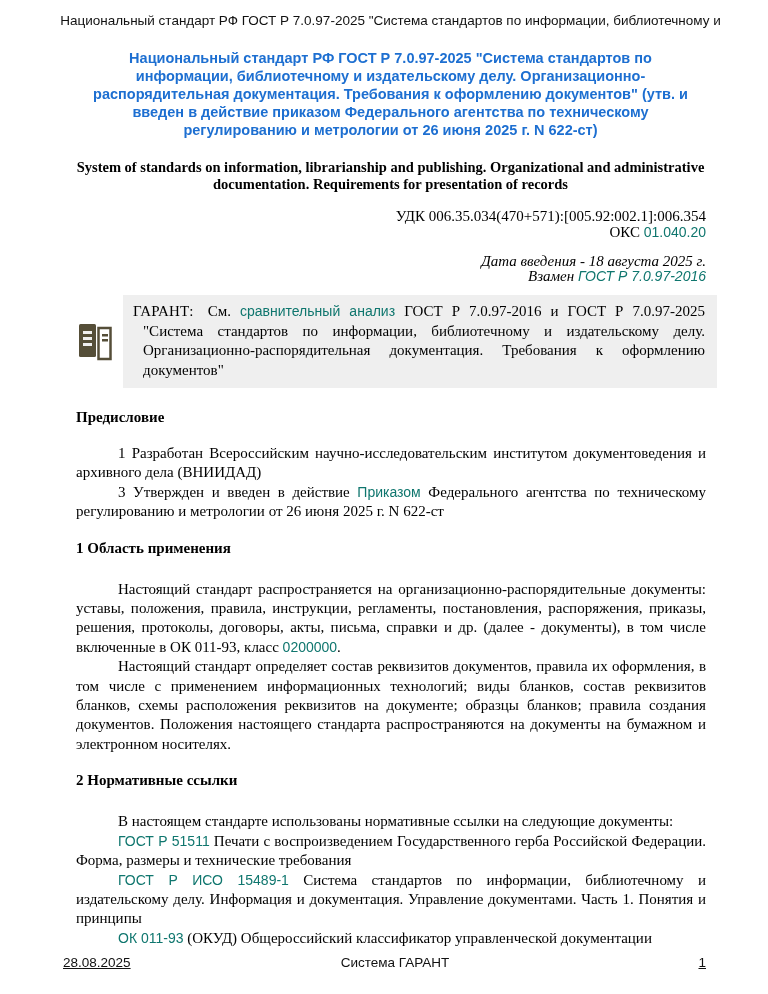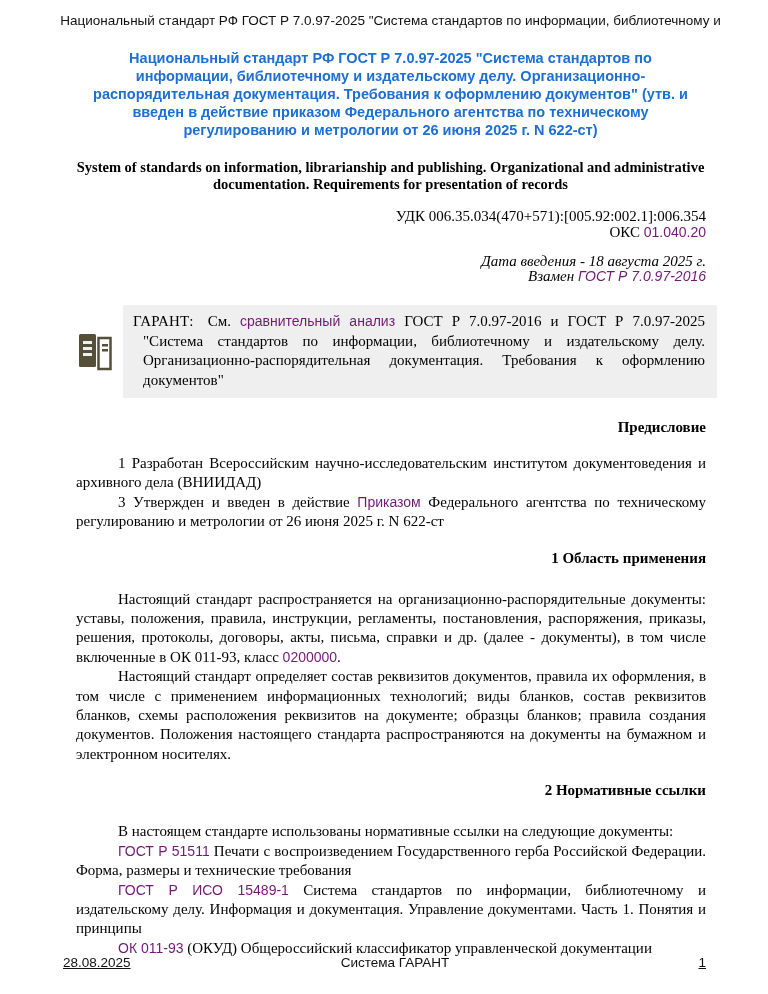--- a/index.html
+++ b/index.html
@@ -40,27 +40,27 @@
     font-size: 14.5px;
     line-height: 16.5px;
   }
   .content { padding: 0 62px 0 63px; }
   .codes-block { margin-top: 16px; text-align: right; line-height: 16px; }
   .codes-block .row { margin-bottom: 0; }
   .date-block { margin-top: 14px; text-align: right; line-height: 14.5px; }
   .date-block .row { margin-top: 0; font-style: italic; }
   .link {
     font-family: "Liberation Sans", sans-serif;
-    color: #701a75;
+    color: #0f766e;
     text-decoration: none;
     cursor: pointer;
     font-size: 14px;
   }
   .garant-row {
-    margin-top: 22px;
+    margin-top: 12px;
     display: flex;
     align-items: center;
   }
   .garant-icon-wrap {
     width: 37px;
     flex: 0 0 37px;
     margin-right: 10px;
     display: flex;
     align-items: center;
     justify-content: center;
@@ -70,21 +70,21 @@
     margin-right: -11px;
     background: #efefef;
     padding: 7px 12px 8px 20px;
     text-align: justify;
     line-height: 19.5px;
   }
   .garant-box .garant-first { text-indent: -10px; }
   .garant-label { letter-spacing: 0.2px; margin-right: 14px; }
   .section-heading {
     margin: 21px 0 0 0;
-    text-align: right;
+    text-align: left;
     font-weight: bold;
     font-size: 15px;
   }
   .para-group { margin-top: 18px; }
   .para-group-lg { margin-top: 23px; }
   .body-p {
     text-align: justify;
     text-indent: 42px;
     line-height: 19.4px;
   }

